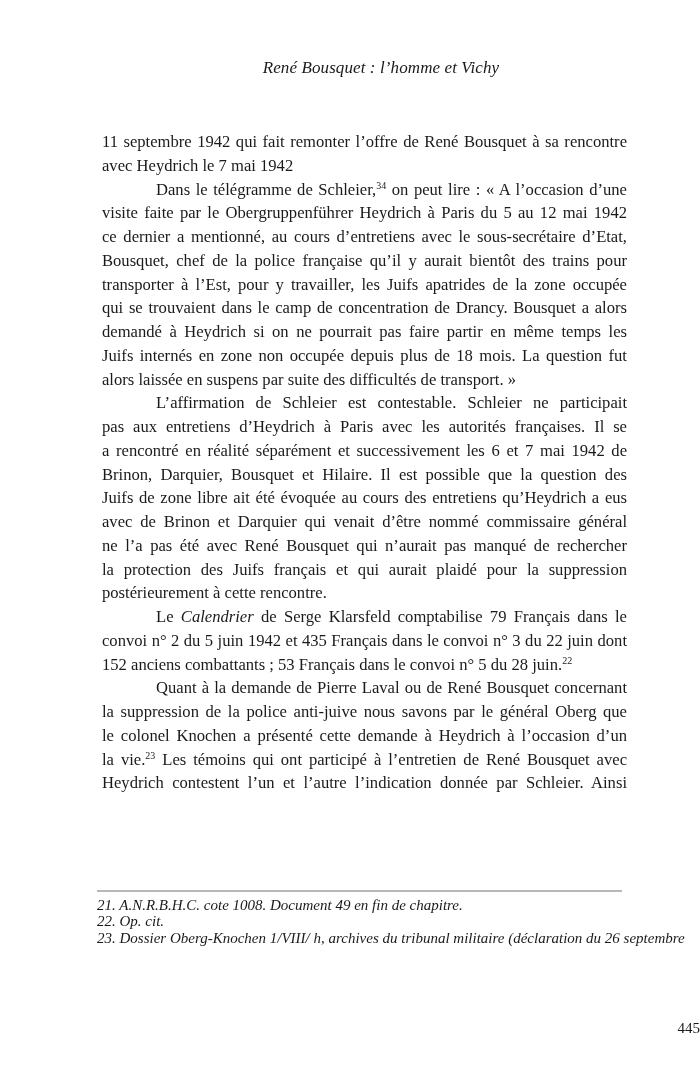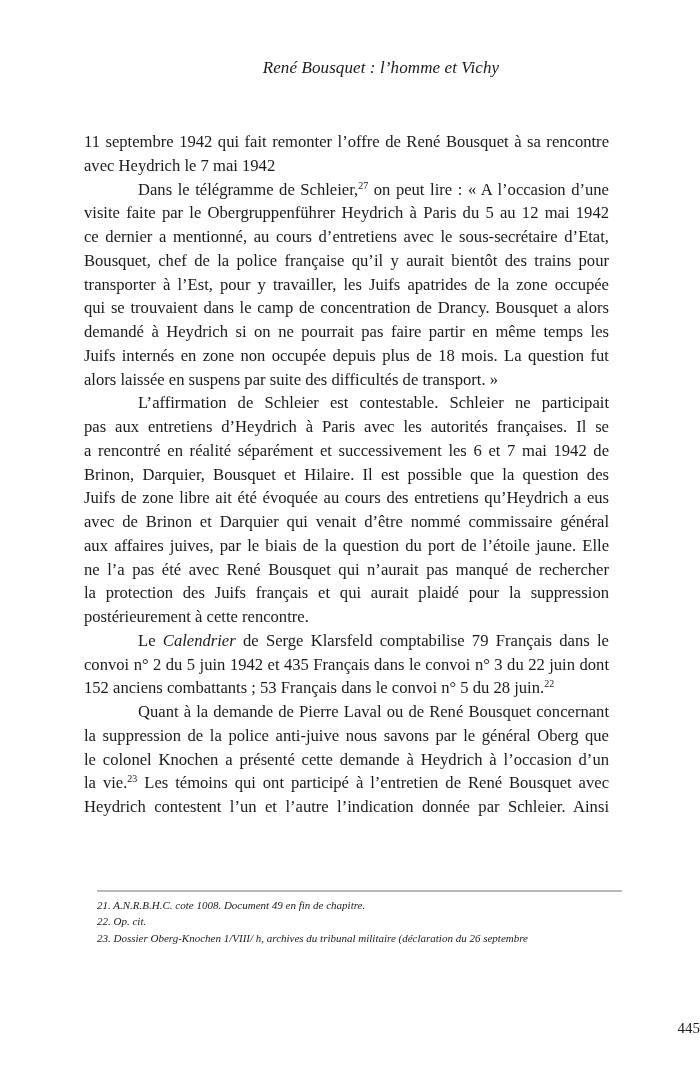--- a/index.html
+++ b/index.html
@@ -6,72 +6,71 @@
     body {
       width: 700px; height: 1089px; position: relative; overflow: hidden;
       font-family: "Liberation Serif", "DejaVu Serif", serif;
       color: #1a1a1a;
     }
     .running-head {
       position: absolute; top: 58px; left: 0; width: 700px;
       text-align: center; font-style: italic; font-size: 17px; letter-spacing: 0.1px; margin-left: 31px;
     }
     .body-text {
-      position: absolute; top: 130px; left: 84px; width: 525px;
+      position: absolute; top: 130px; left: 102px; width: 525px;
       font-size: 16.6px; line-height: 23.75px;
     }
     .line {
       display: block; white-space: nowrap; text-align: justify; text-align-last: justify;
       height: 23.75px;
     }
     .line.last { text-align-last: left; }
     .line.indent { padding-left: 54px; }
     sup { font-size: 10px; line-height: 0; vertical-align: 6px; }
     .divider {
       position: absolute; top: 890px; left: 97px; width: 525px; height: 2px;
       background: #b8b8b8;
     }
     .footnotes {
       position: absolute; top: 897px; left: 97px; width: 525px;
-      font-style: italic; font-size: 11px; line-height: 16.3px;
+      font-style: italic; font-size: 15px; line-height: 16.3px;
     }
     .footnotes .fn { display: block; white-space: nowrap; }
     .page-number {
       position: absolute; top: 1020px; left: 0; width: 700px; text-align: right;
       font-size: 15px;
     }
     em { }
   </style>
 </head>
 <body>
 
 <div class="running-head">René Bousquet : l’homme et Vichy</div>
 
 <div class="body-text">
 
   <span class="line">11 septembre 1942 qui fait remonter l’offre de René Bousquet à sa rencontre</span>
   <span class="line last">avec Heydrich le 7 mai 1942</span>
 
-  <span class="line indent"><span>Dans le télégramme de Schleier,</span><sup>27</sup><span> on peut lire : « A l’occasion d’une</span></span>
+  <span class="line indent"><span>Dans le télégramme de Schleier,</span><sup>34</sup><span> on peut lire : « A l’occasion d’une</span></span>
   <span class="line">visite faite par le Obergruppenführer Heydrich à Paris du 5 au 12 mai 1942</span>
   <span class="line">ce dernier a mentionné, au cours d’entretiens avec le sous-secrétaire d’Etat,</span>
   <span class="line">Bousquet, chef de la police française qu’il y aurait bientôt des trains pour</span>
   <span class="line">transporter à l’Est, pour y travailler, les Juifs apatrides de la zone occupée</span>
   <span class="line">qui se trouvaient dans le camp de concentration de Drancy. Bousquet a alors</span>
   <span class="line">demandé à Heydrich si on ne pourrait pas faire partir en même temps les</span>
   <span class="line">Juifs internés en zone non occupée depuis plus de 18 mois. La question fut</span>
   <span class="line last">alors laissée en suspens par suite des difficultés de transport. »</span>
 
   <span class="line indent">L’affirmation de Schleier est contestable. Schleier ne participait</span>
   <span class="line">pas aux entretiens d’Heydrich à Paris avec les autorités françaises. Il se</span>
   <span class="line">a rencontré en réalité séparément et successivement les 6 et 7 mai 1942 de</span>
   <span class="line">Brinon, Darquier, Bousquet et Hilaire. Il est possible que la question des</span>
   <span class="line">Juifs de zone libre ait été évoquée au cours des entretiens qu’Heydrich a eus</span>
   <span class="line">avec de Brinon et Darquier qui venait d’être nommé commissaire général</span>
-  <span class="line">aux affaires juives, par le biais de la question du port de l’étoile jaune. Elle</span>
   <span class="line">ne l’a pas été avec René Bousquet qui n’aurait pas manqué de rechercher</span>
   <span class="line">la protection des Juifs français et qui aurait plaidé pour la suppression</span>
   <span class="line last">postérieurement à cette rencontre.</span>
 
   <span class="line indent"><span>Le </span><em>Calendrier</em><span> de Serge Klarsfeld comptabilise 79 Français dans le</span></span>
   <span class="line">convoi n° 2 du 5 juin 1942 et 435 Français dans le convoi n° 3 du 22 juin dont</span>
   <span class="line last"><span>152 anciens combattants ; 53 Français dans le convoi n° 5 du 28 juin.</span><sup>22</sup></span>
 
   <span class="line indent">Quant à la demande de Pierre Laval ou de René Bousquet concernant</span>
   <span class="line">la suppression de la police anti-juive nous savons par le général Oberg que</span>

